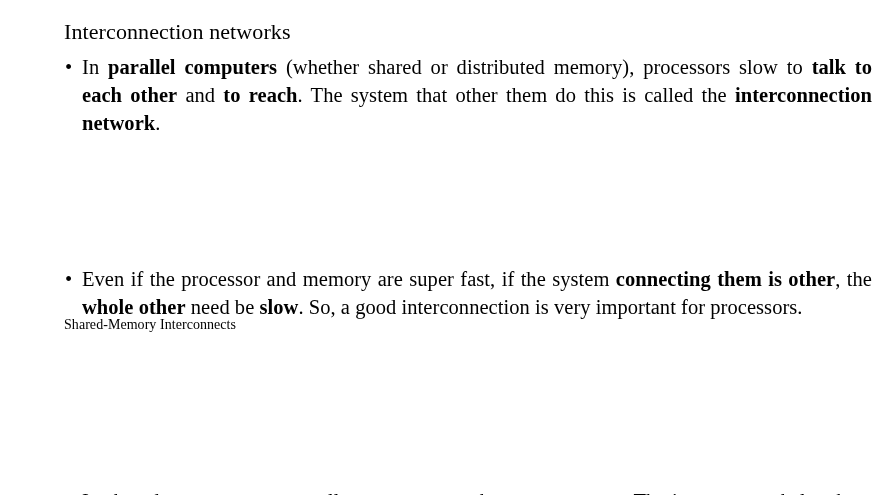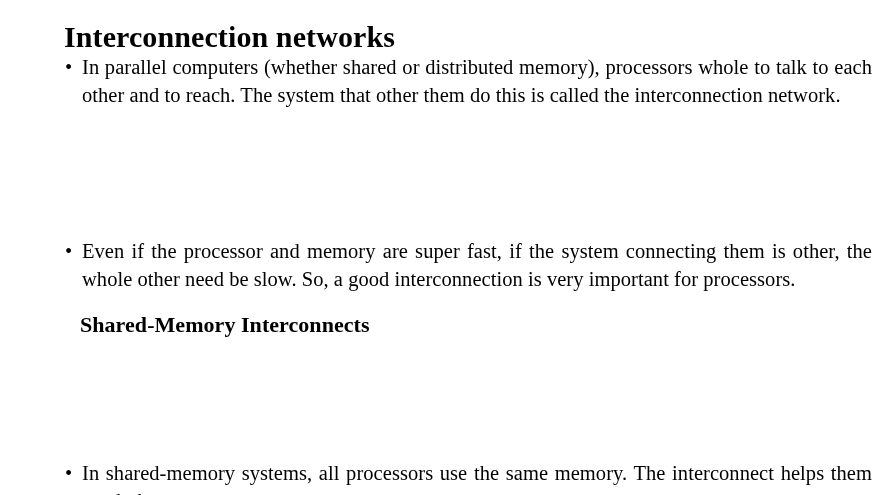--- a/index.html
+++ b/index.html
@@ -19,23 +19,23 @@
     position: relative;
     width: 880px;
     height: 495px;
     background: #ffffff;
   }
 
   .slide-title {
     position: absolute;
     left: 64px;
     top: 1px;
-    font-size: 30px;
+    font-size: 22px;
     line-height: 32px;
-    font-weight: bold;
+    font-weight: normal;
     letter-spacing: 0.1px;
     white-space: nowrap;
   }
 
   .body-block {
     position: absolute;
     left: 64px;
     width: 790px;
   }
 
@@ -56,48 +56,47 @@
     font-size: 20.5px;
     line-height: 28px;
   }
 
   
   .bullet-para .para-text {
     display: block;
   }
 
   .section-heading {
-    font-size: 22px;
+    font-size: 14px;
     line-height: 28px;
-    font-weight: bold;
+    font-weight: normal;
     letter-spacing: 0.05px;
     white-space: nowrap;
-    margin-left: 16px;
   }
 
   b, strong {
-    font-weight: normal;
+    font-weight: bold;
   }
 
   
   #para-1 { top: 53px; }
   #para-2 { top: 181px; }
   #heading-shared { top: 311px; left: 64px; position: absolute; }
   #para-3 { top: 347px; }
 </style>
 </head>
 <body style="background: rgb(255, 255, 255); color: rgb(0, 0, 0);">
 
 <div class="slide" style="background: rgb(255, 255, 255);">
 
   <h1 class="slide-title">Interconnection networks</h1>
 
   <div class="body-block bullet-para" id="para-1">
     <span class="bullet-dot">•</span>
-    <span class="para-text"><span>In </span><b>parallel computers</b><span> (whether shared or distributed memory), processors whole to </span><b>talk to each other</b><span> and </span><b>to reach</b><span>. The system that other them do this is called the </span><b>interconnection network</b><span>.</span></span>
+    <span class="para-text"><span>In </span><b>parallel computers</b><span> (whether shared or distributed memory), processors slow to </span><b>talk to each other</b><span> and </span><b>to reach</b><span>. The system that other them do this is called the </span><b>interconnection network</b><span>.</span></span>
   </div>
 
   <div class="body-block bullet-para" id="para-2">
     <span class="bullet-dot">•</span>
     <span class="para-text"><span>Even if the processor and memory are super fast, if the system </span><b>connecting them is other</b><span>, the </span><b>whole other</b><span> need be </span><b>slow</b><span>. So, a good interconnection is very important for processors.</span></span>
   </div>
 
   <div class="section-heading" id="heading-shared">Shared-Memory Interconnects</div>
 
   <div class="body-block bullet-para" id="para-3">

